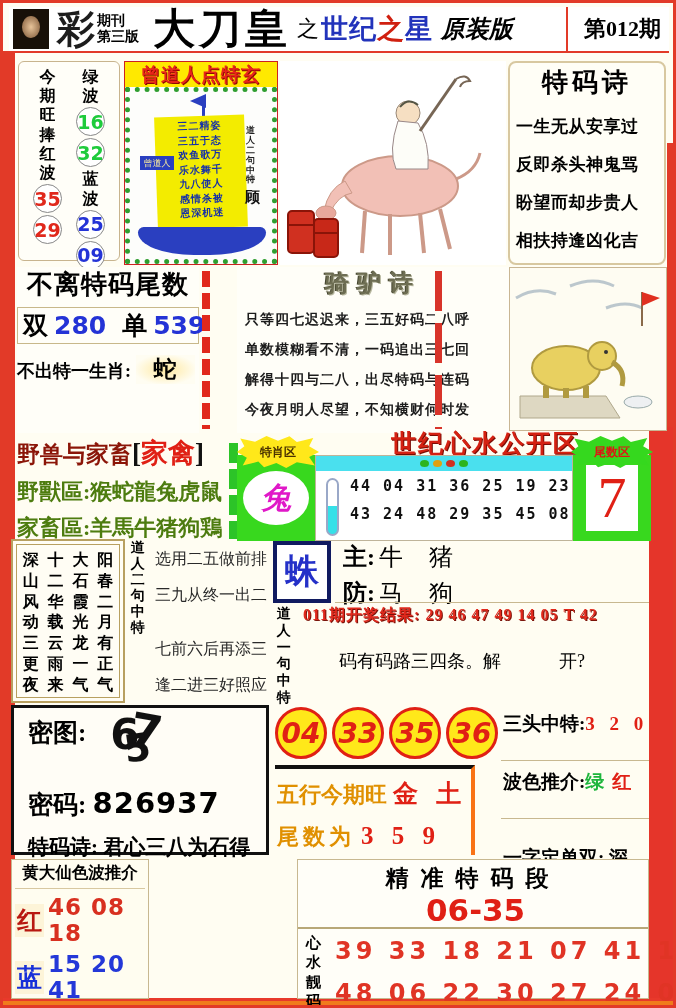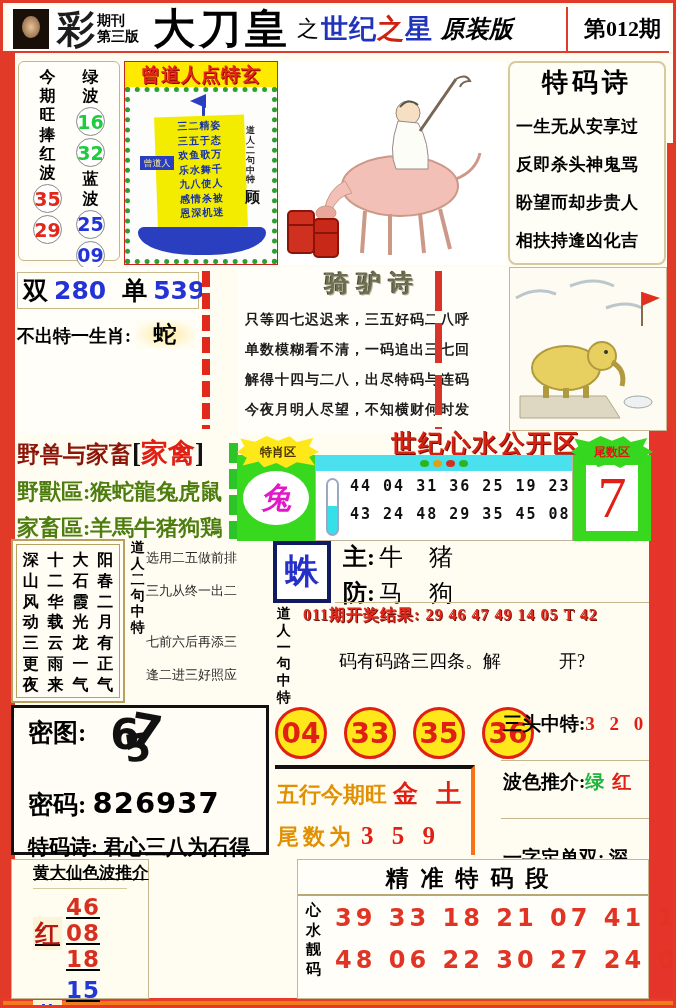--- a/index.html
+++ b/index.html
@@ -136,21 +136,21 @@
   .mg-divider { position:absolute; left:332px; top:599px; width:314px; height:1px; background:#c8b890; }
 
   
   .lpoem-box { position:absolute; left:8px; top:536px; width:114px; height:164px; border:2px solid #b8a060;
                outline:1px solid #b8a060; outline-offset:-6px; background:#fffdf4; display:flex;
                justify-content:space-evenly; padding:9px 3px; }
   .lpoem-col { font-size:16px; font-weight:600; line-height:1.3; }
 
   
   .d2-label { position:absolute; left:126px; top:537px; font-size:14px; font-weight:bold; line-height:1.15; }
-  .d2-lines { position:absolute; left:143px; top:546px; font-size:13px; color:#2a2a2a; white-space:nowrap; }
+  .d2-lines { position:absolute; left:152px; top:546px; font-size:16px; color:#2a2a2a; white-space:nowrap; }
   .d2-lines .l1 { margin-bottom:15px; } .d2-lines .l2 { margin-bottom:33px; } .d2-lines .l3 { margin-bottom:15px; }
   .d1-label { position:absolute; left:272px; top:603px; font-size:14px; font-weight:bold; line-height:1.2; }
   .result-line { position:absolute; left:300px; top:602px; font-size:16px; font-weight:bold; color:#e0281c;
                  letter-spacing:1px; text-shadow:1px 1px 0 #7a1208; white-space:nowrap; }
   .d1-line { position:absolute; left:336px; top:646px; font-size:18px; white-space:nowrap; }
   .d1-open { position:absolute; left:556px; top:646px; font-size:18px; }
 
   
   .secret-box { position:absolute; left:8px; top:702px; width:258px; height:150px; border:3px solid #111;
                 background:#fffdf6; padding:8px 10px 0 14px; }
@@ -159,41 +159,41 @@
   .scribble span { position:absolute; font-weight:bold; color:#111; font-family:"DejaVu Sans",sans-serif; }
   .scr-6 { left:0; top:-6px; font-size:42px; }
   .scr-7 { left:20px; top:-12px; font-size:46px; transform:rotate(10deg); }
   .scr-5 { left:14px; top:10px; font-size:38px; transform:rotate(-8deg); }
   .mima-row { font-size:25px; font-weight:bold; margin-top:18px; white-space:nowrap; }
   .mima-val { font-size:29px; font-family:"DejaVu Sans",sans-serif; letter-spacing:1px; }
   .spoem-row { font-size:21px; font-weight:bold; margin-top:12px; white-space:nowrap; }
   .spoem-val { font-weight:600; }
 
   
-  .circles { position:absolute; left:272px; top:704px; display:flex; gap:17px; }
+  .circles { position:absolute; left:272px; top:704px; display:flex; gap:5px;font-style:italic; }
   .hot-circle { width:52px; height:52px; border-radius:50%; background:#ffe81a; border:3px solid #e02015;
                 color:#e02015; font-size:28px; font-weight:bold; display:flex; align-items:center;
                 justify-content:center; font-family:"DejaVu Sans",sans-serif; }
   .wuxing-box { position:absolute; left:272px; top:762px; width:200px; height:90px; border-top:4px solid #111;
                 border-right:4px solid #f97316; padding:8px 0 0 2px; }
   .wx-line { font-size:22px; font-weight:bold; color:#e09000; white-space:nowrap; }
   .wx-line .val { color:#e02015; font-size:25px; margin-left:6px; letter-spacing:6px; }
   .wx-line2 { margin-top:12px; letter-spacing:4px; }
 
   
   .picks { position:absolute; left:498px; top:700px; width:148px; }
   .pick-row { font-size:19px; font-weight:bold; border-bottom:1px solid #c8b890; padding:8px 0 23px 2px; white-space:nowrap; }
   .pick-row .red-v { color:#e02015; letter-spacing:5px; }
   .pick-row .green-v { color:#1db53c; margin-right:8px; }
   .pick-row .red-v2 { color:#e02015; }
   .pick-row.last { border-bottom:none; padding-top:26px; }
 
   
   .hdx-box { position:absolute; left:8px; top:856px; width:138px; height:140px; border:1px solid #c8b890;
-             background:#fffdf0; padding:2px 21px;text-decoration:underline; }
+             background:#fffdf0; padding:2px 3px; }
   .hdx-title { font-size:16.5px; font-weight:bold; text-align:center; border-bottom:1px solid #d8c8a0;
                padding-bottom:4px; white-space:nowrap; }
   .hdx-row { display:flex; align-items:center; margin-top:5px; }
   .hdx-tag { font-size:25px; font-weight:bold; background:#fdf4d8; padding:0 2px; }
   .hdx-nums { font-size:23px; font-weight:bold; margin-left:4px; letter-spacing:1px; font-family:"DejaVu Sans",sans-serif; }
   .t-red{color:#b81810} .t-blue{color:#1830d8}
   .n-red{color:#d83020} .n-blue{color:#2438d8}
 
   .dpoem-box { position:absolute; left:148px; top:856px; width:144px; height:140px; background:#fffdf0; }
   .dpoem-title { margin:1px 2px 0 2px; border:2px solid #c01808; color:#c01808; font-size:18px; font-weight:bold;
@@ -300,20 +300,21 @@
 
   <div class="tema-box">
     <div class="tema-title">特码诗</div>
     <div class="tema-line">一生无从安享过</div>
     <div class="tema-line">反即杀头神鬼骂</div>
     <div class="tema-line">盼望而却步贵人</div>
     <div class="tema-line">相扶持逢凶化吉</div>
   </div>
 
   <div class="tail-box">
+    <div class="tail-title">不离特码尾数</div>
     <div class="tail-row">
       <span>双</span>
       <span class="blue-num">280</span>
       <span style="margin-left:10px">单</span>
       <span class="blue-num">539</span>
     </div>
     <div class="avoid-row">
       <span>不出特一生肖:</span>
       <span class="avoid-val">蛇</span>
     </div>
@@ -465,20 +466,21 @@
     <div class="hdx-row">
       <span class="hdx-tag t-blue">蓝</span>
       <span class="hdx-nums n-blue">15 20 41</span>
     </div>
 
   </div>
 
 
   <div class="precise-box">
     <div class="precise-title">精准特码段</div>
+    <div class="precise-range">06-35</div>
     <div class="precise-divider"></div>
     <div class="precise-body">
       <div class="side-label vtext">心水靓码</div>
       <div class="precise-rows">
         <div class="p-row r1">39 33 18 21 07 41 10 16 13</div>
         <div class="p-row r2">48 06 22 30 27 24 08 04 02</div>
       </div>
     </div>
   </div>
 

